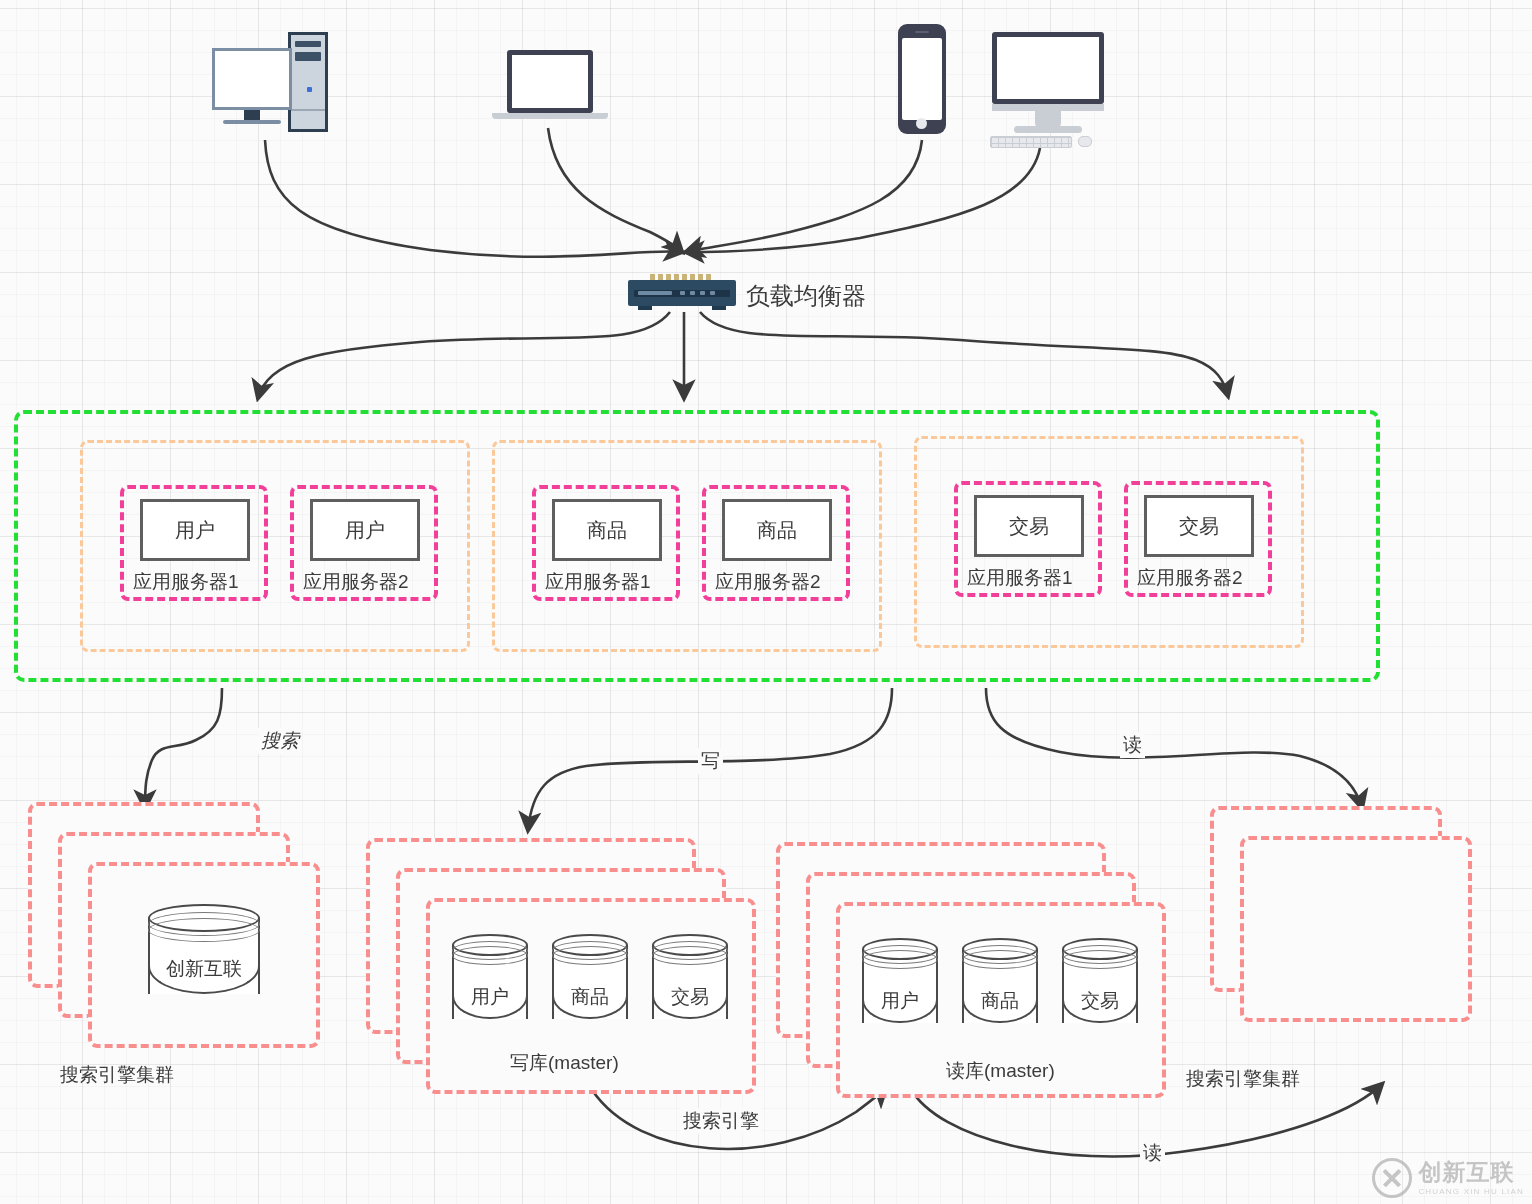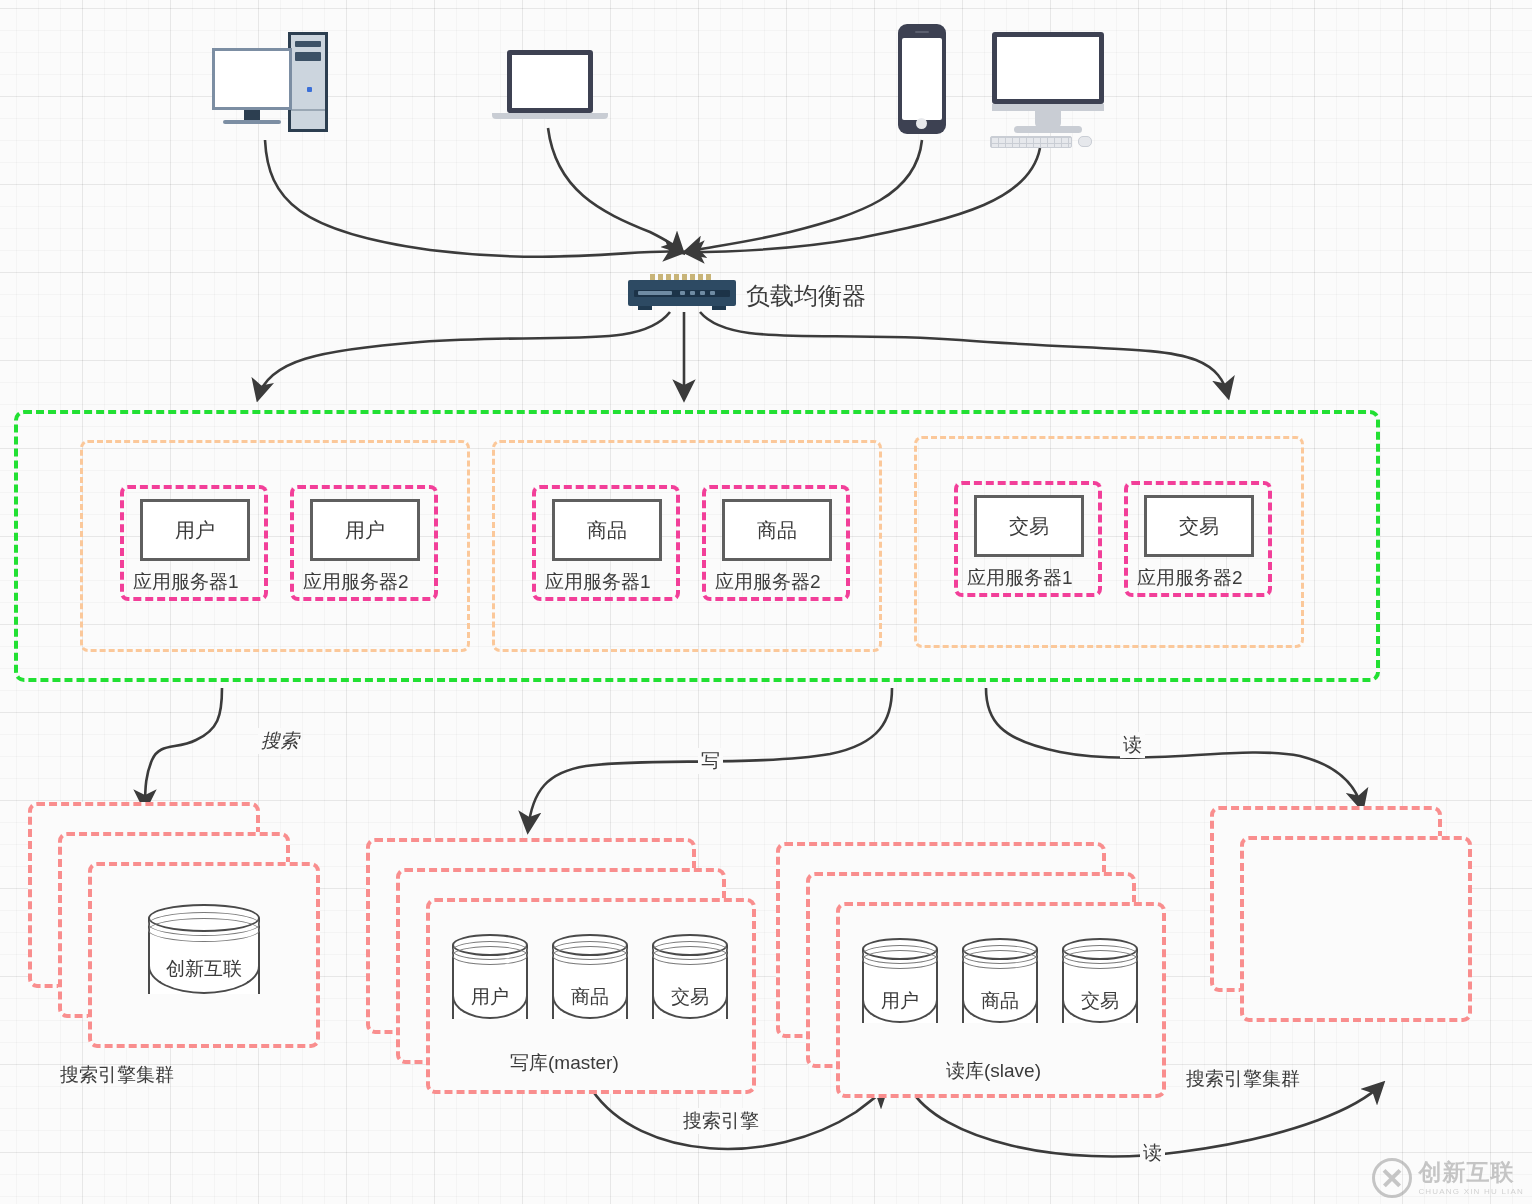--- a/index.html
+++ b/index.html
@@ -280,21 +280,21 @@
       <div class="cyl-text" style="top:50px;">商品</div>
     </div>
     <div class="cyl" style="left:222px;top:32px;width:76px;height:96px;">
       <div class="cyl-body" style="top:11px;width:76px;height:74px;"></div>
       <div class="cyl-bot" style="top:62px;width:76px;height:23px;"></div>
       <div class="cyl-top" style="width:76px;height:22px;"></div>
       <div class="cyl-ring" style="top:7px;width:76px;height:19px;"></div>
       <div class="cyl-ring" style="top:12px;width:76px;height:19px;"></div>
       <div class="cyl-text" style="top:50px;">交易</div>
     </div>
-    <div class="zone-caption" style="left:106px;top:152px;">读库(slave)</div>
+    <div class="zone-caption" style="left:106px;top:152px;">读库(master)</div>
   </div>
 
   <div class="salmon-box" style="left:1210px;top:806px;width:232px;height:186px;"></div>
   <div class="salmon-box" style="left:1240px;top:836px;width:232px;height:186px;"></div>
   <div class="zone-caption" style="left:1186px;top:1066px;">搜索引擎集群</div>
 
   <div class="edge-label" style="left:680px;top:1108px;">搜索引擎</div>
   <div class="edge-label" style="left:1140px;top:1140px;">读</div>
 
   <div class="wm">

